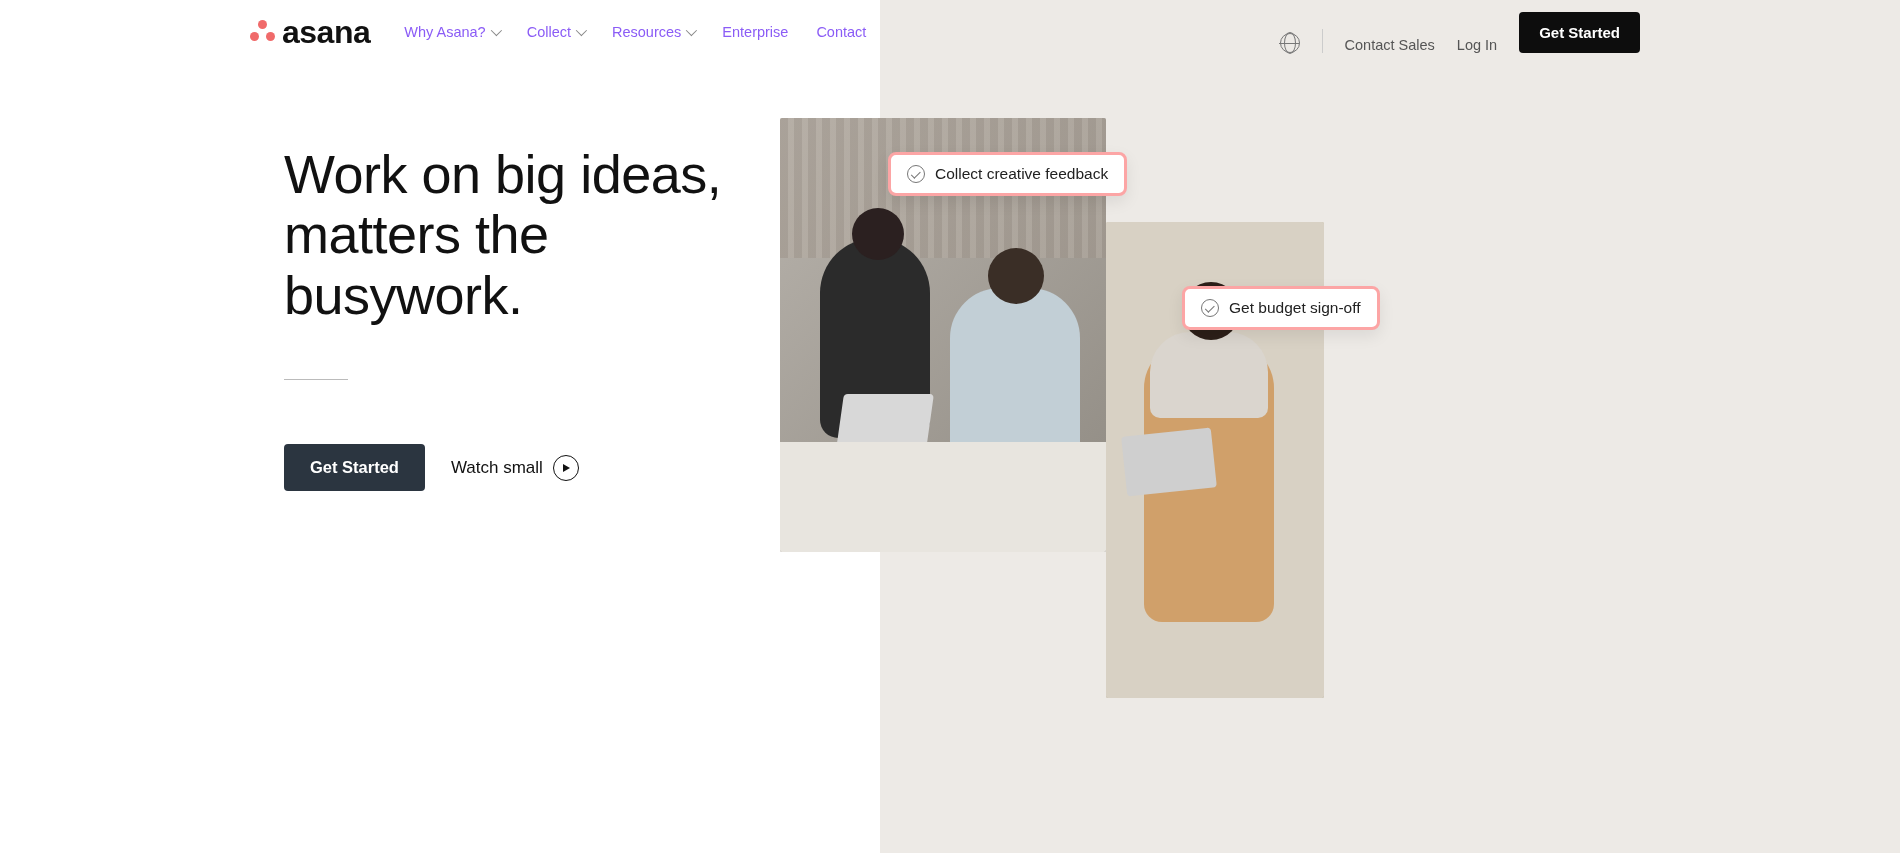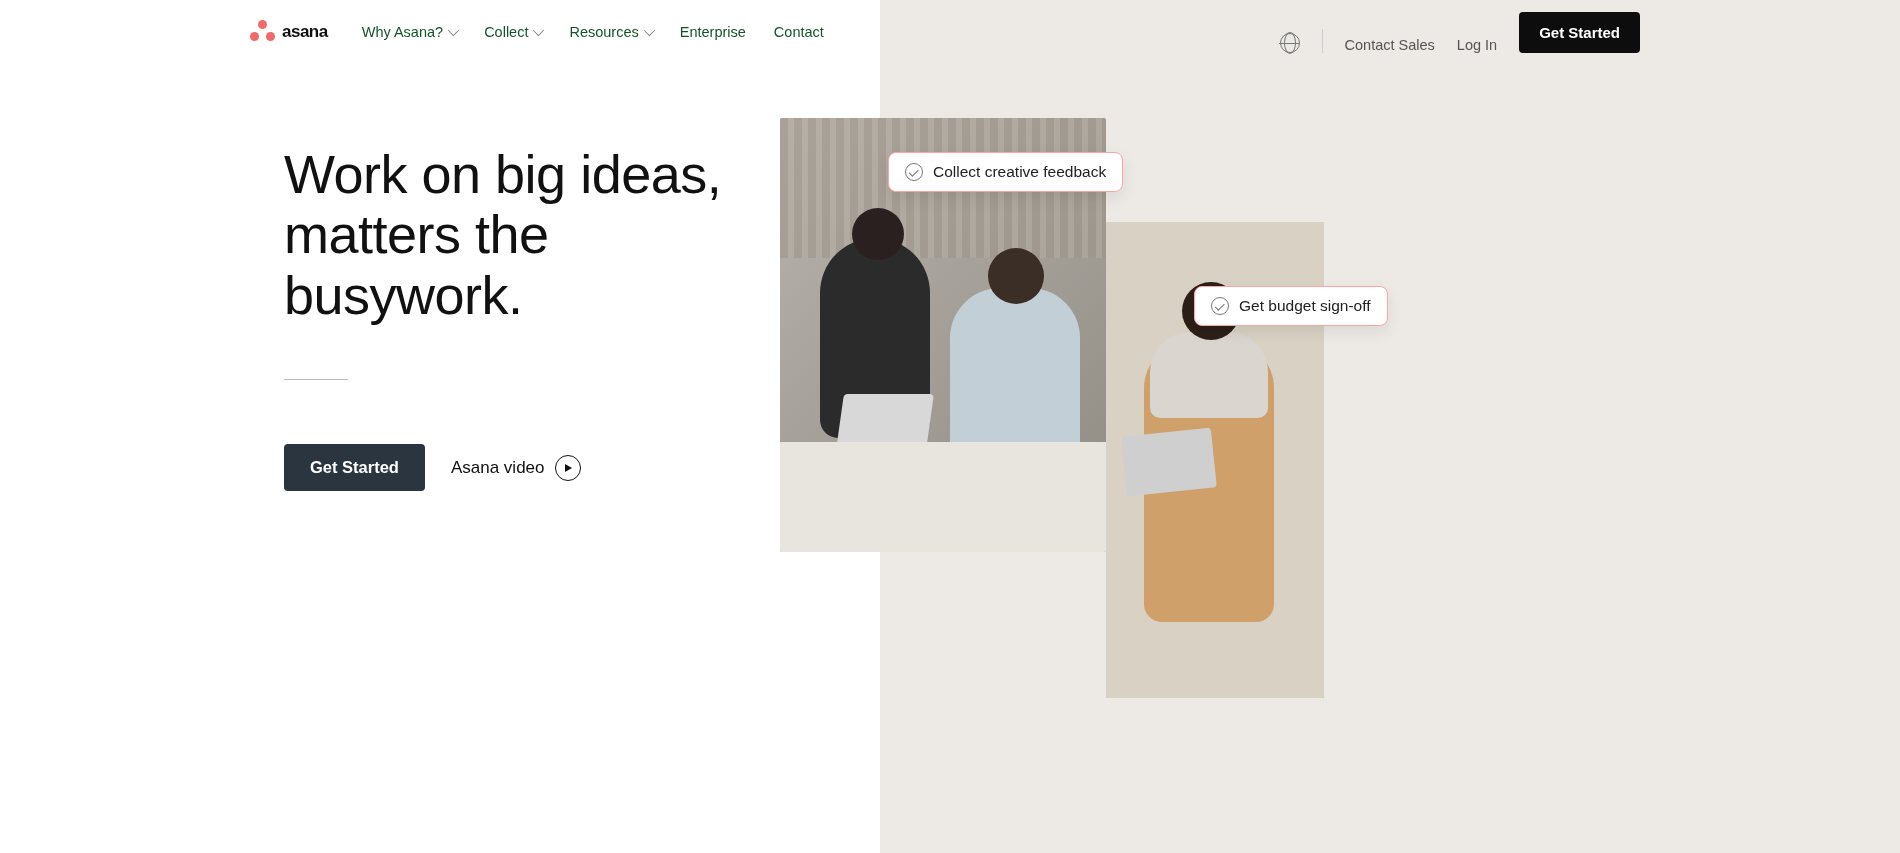--- a/index.html
+++ b/index.html
@@ -40,24 +40,24 @@
     margin-right: 34px;
   }
   .logo-dots { width: 26px; height: 24px; position: relative; }
   .logo-dots .d {
     position: absolute; width: 9px; height: 9px; border-radius: 50%;
     background: #F06A6A;
   }
   .logo-dots .d1 { top: 0; left: 8px; }
   .logo-dots .d2 { top: 12px; left: 0; }
   .logo-dots .d3 { top: 12px; left: 16px; }
-  .logo-text { font-size: 17px; font-weight: 600; color:#111; letter-spacing: -0.5px; }
+  .logo-text { font-size: 32px; font-weight: 600; color:#111; letter-spacing: -0.5px; }
 
   .nav-links { display: flex; gap: 28px; align-items: center; }
-  .nav-link { display: flex; align-items: center; gap: 5px; cursor: pointer; color:#14532d; }
+  .nav-link { display: flex; align-items: center; gap: 5px; cursor: pointer; color:#8b5cf6; }
   .chev {
     width: 8px; height: 8px;
     border-right: 1.5px solid #888;
     border-bottom: 1.5px solid #888;
     transform: rotate(45deg) translateY(-2px);
   }
 
   .nav-right { margin-left: auto; display: flex; align-items: flex-end; gap: 22px; }
   .globe {
     width: 20px; height: 20px; border: 1.6px solid #777; border-radius: 50%;
@@ -119,35 +119,35 @@
   .stage { position:absolute; top:118px; left:780px; width:620px; height:580px; z-index:2; }
   .img-card {
     position:absolute; background:#9aa; border-radius:2px; overflow:hidden;
     box-shadow: 0 0 0 rgba(0,0,0,0);
   }
   .imgA { top:0; left:0; width:326px; height:434px; background: linear-gradient(135deg,#b8b3ac,#8f8a82); }
   .imgB { top:104px; left:326px; width:218px; height:476px; background: linear-gradient(135deg,#cfc5b5,#a89c88); }
 
   .chip {
     position:absolute; display:flex; align-items:center; gap:10px;
-    background:#fff; border:1px solid #fca5a5; border-radius:8px;
+    background:#fff; border:3px solid #fca5a5; border-radius:8px;
     padding:10px 16px; font-size:15.5px; font-weight:500; color:#222;
     box-shadow: 0 6px 16px rgba(0,0,0,0.08);
     z-index:4;
   }
   .chip .check {
     width:18px; height:18px; border:1.6px solid #777; border-radius:50%;
     display:flex; align-items:center; justify-content:center;
   }
   .chip .check::after {
     content:""; width:8px; height:4px; border-left:1.6px solid #777; border-bottom:1.6px solid #777;
     transform: rotate(-45deg) translate(0px,-1px);
   }
   .chipA { top:34px; left:108px; }
-  .chipB { top:168px; left:414px;gap:10px; }
+  .chipB { top:168px; left:402px;gap:10px; }
   .chipC { top:413px; left:228px; }
 
   
   .scene { position:absolute; inset:0; }
   .shelfA { position:absolute; top:0; left:0; right:0; height:140px;
     background: repeating-linear-gradient(90deg,#9e948a 0 8px,#b5aca2 8px 14px);
     opacity:.55; }
   .deskA { position:absolute; bottom:0; left:0; right:0; height:110px; background:#e8e5df; }
   .p1 { position:absolute; top:120px; left:40px; width:110px; height:200px; border-radius:60px 60px 20px 20px; background:#2b2b2b; }
   .p1h { position:absolute; top:90px; left:72px; width:52px; height:52px; border-radius:50%; background:#2b2020; }
@@ -208,21 +208,21 @@
 
 <section class="hero">
   <h1>
     <span>Work on big ideas,</span><br>
     <span>matters the busywork.</span>
   </h1>
   <div class="divider"></div>
   <div class="actions">
     <button class="btn-hero">Get Started</button>
     <div class="watch">
-      <span>Asana video</span>
+      <span>Watch small</span>
       <span class="play"></span>
     </div>
   </div>
 </section>
 
 <div class="stage">
   <div class="img-card imgA">
     <div class="scene">
       <div class="shelfA"></div>
       <div class="p1"></div>

